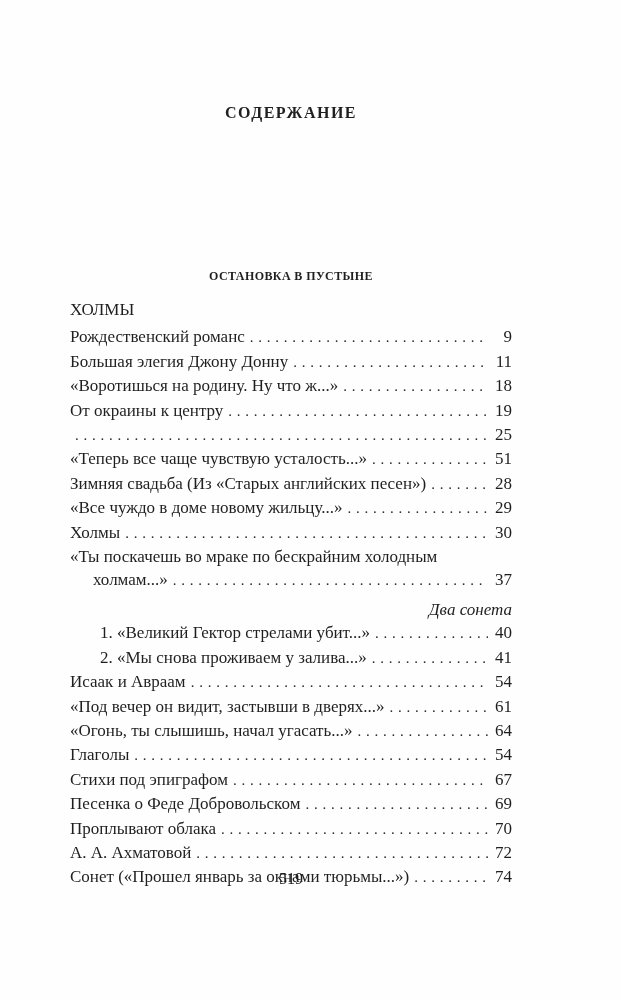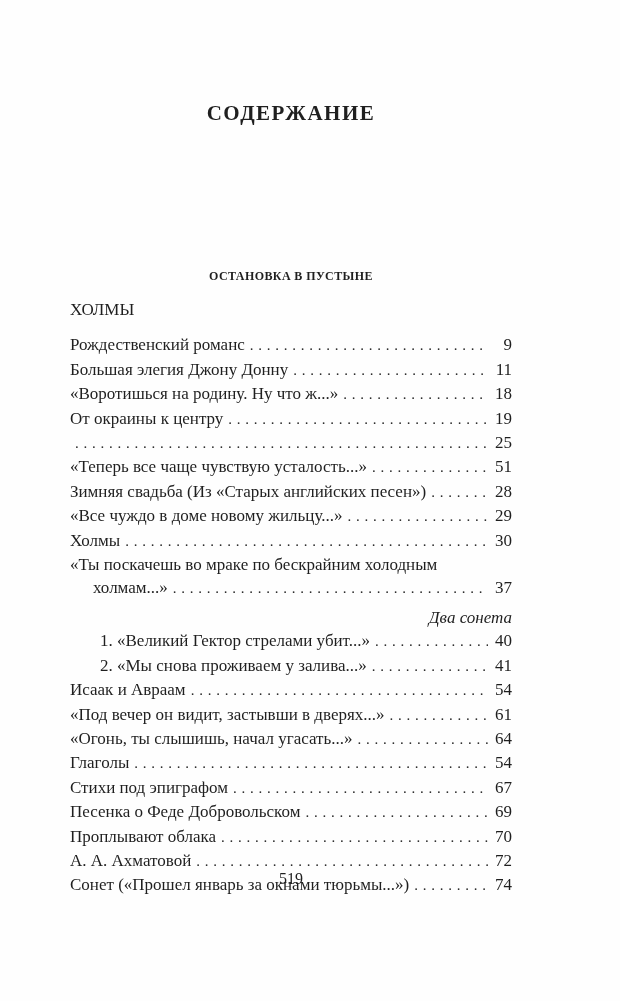--- a/index.html
+++ b/index.html
@@ -14,38 +14,38 @@
     box-sizing: border-box;
     background: #fefefe;
     color: #1f1f1f;
     font-family: "Liberation Serif", "DejaVu Serif", serif;
     padding: 101px 108px 0 70px;
     overflow: hidden;
   }
   .contents-title {
     text-align: center;
     font-weight: bold;
-    font-size: 21px;
+    font-size: 16px;
     line-height: 24px;
     letter-spacing: 1.5px;
   }
   .section-heading {
     text-align: center;
     font-weight: bold;
     font-size: 12px;
     line-height: 20px;
     margin-top: 141px;
     letter-spacing: 0.4px;
   }
   .subsection-heading {
     font-size: 17px;
     line-height: 23.4px;
     margin-top: 12px;
   }
-  .toc-list { margin-top: 12px; }
+  .toc-list { margin-top: 4px; }
   .toc-row {
     display: flex;
     align-items: baseline;
     font-size: 17px;
     line-height: 23.4px;
   }
   .entry-title { white-space: nowrap; }
   .dot-leader {
     flex: 1;
     overflow: hidden;

